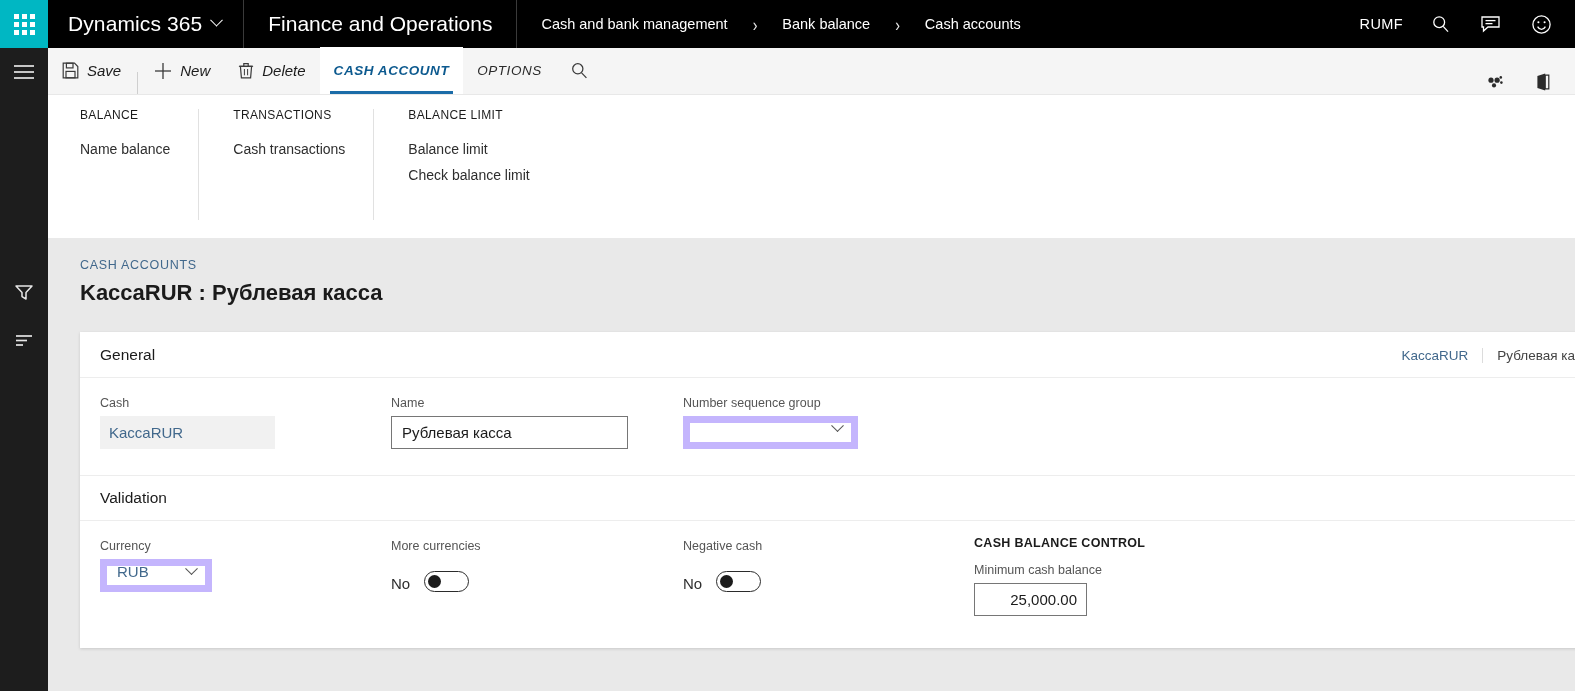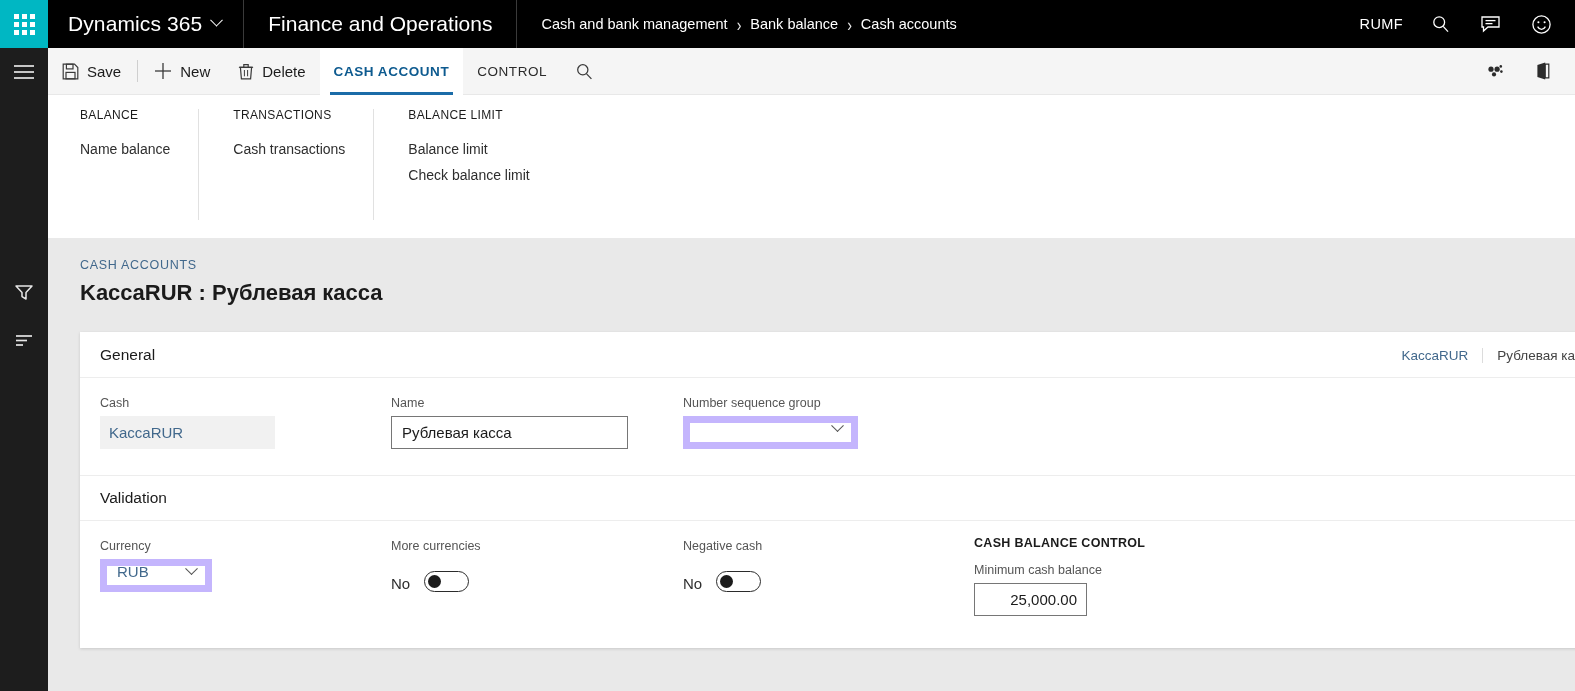--- a/index.html
+++ b/index.html
@@ -27,41 +27,42 @@
   .brand {
     display:flex; align-items:center; gap:10px;
     padding:0 22px 0 20px; height:48px; font-size:21px; font-weight:300;
     border-right:1px solid #3a3a3a; color:#ffffff; letter-spacing:.1px;
   }
   .chev-down { display:inline-block; width:9px; height:9px; border-right:1.6px solid #fff; border-bottom:1.6px solid #fff; transform:rotate(45deg) translate(-3px,-3px); }
   .module {
     padding:0 24px; height:48px; display:flex; align-items:center;
     font-size:21px; font-weight:300; border-right:1px solid #3a3a3a; color:#ffffff;
   }
-  .crumbs { display:flex; align-items:center; gap:9px; padding-left:24px; font-size:14.5px; font-weight:300; color:#ffffff; }
+  .crumbs { display:flex; align-items:center; gap:25px; padding-left:24px; font-size:14.5px; font-weight:300; color:#ffffff; }
   .crumbs .sep { font-size:14px; color:#e6e6e6; transform:scaleY(1.35); font-weight:400; }
   .crumb { white-space:nowrap; }
   .topright { margin-left:auto; display:flex; align-items:center; gap:26px; padding-right:22px; }
   .company { font-size:14.5px; font-weight:300; letter-spacing:.4px; }
   .ticon { width:24px; height:24px; display:flex; align-items:center; justify-content:center; color:#fff; }
   .ticon svg { display:block; }
 
   
   .rail {
     position:absolute; left:0; top:48px; width:48px; height:643px;
     background:#1d1d1d;
   }
   .rail-btn { width:48px; height:48px; display:flex; align-items:center; justify-content:center; }
   .rail-btn svg { display:block; }
 
   
   .cmdbar {
     position:absolute; left:48px; top:48px; width:1527px; height:47px;
-    background:#f5f5f5; display:flex; align-items:center;
+    background:#f5f5f5; display:flex; align-items:flex-end;
     border-bottom:1px solid #e8e8e8;
+    font-style:italic;
   }
   .cmd {
     display:flex; align-items:center; gap:8px; height:47px; padding:0 14px;
     font-size:15px; color:#1b1b1b; white-space:nowrap;
   }
   .cmd svg { display:block; }
   .cmd-sep { width:1px; height:22px; background:#cfcfcf; margin:0 2px; }
   .tab {
     height:47px; display:flex; align-items:center; padding:0 14px;
     font-size:13.5px; letter-spacing:.55px; color:#2b2b2b; position:relative;
@@ -249,21 +250,21 @@
       <svg width="16" height="17" viewBox="0 0 16 17">
           <path d="M2.4 4.3h11.2l-1 11.5H3.4z" fill="none" stroke="#3a3a3a" stroke-width="1.2"></path>
           <line x1="0.9" y1="4.3" x2="15.1" y2="4.3" stroke="#3a3a3a" stroke-width="1.2"></line>
           <path d="M5.8 4.3V1.6h4.4v2.7" fill="none" stroke="#3a3a3a" stroke-width="1.2"></path>
           <line x1="6.4" y1="7" x2="6.4" y2="13.3" stroke="#3a3a3a" stroke-width="1"></line>
           <line x1="9.6" y1="7" x2="9.6" y2="13.3" stroke="#3a3a3a" stroke-width="1"></line>
         </svg>
       <span>Delete</span>
     </div>
     <div class="tab active">CASH ACCOUNT</div>
-    <div class="tab">CONTROL</div>
+    <div class="tab">OPTIONS</div>
     <div class="cmd-search">
       <svg width="19" height="19" viewBox="0 0 19 19">
           <circle cx="7.8" cy="7.8" r="5.1" fill="none" stroke="#3a3a3a" stroke-width="1.25"></circle>
           <line x1="11.6" y1="11.9" x2="16.4" y2="16.9" stroke="#3a3a3a" stroke-width="1.25"></line>
         </svg>
     </div>
     <div class="cmdright">
       <span class="ticon">
         <svg width="20" height="14" viewBox="0 0 20 14">
             <circle cx="6" cy="5.2" r="2.6" fill="#2b2b2b"></circle>

